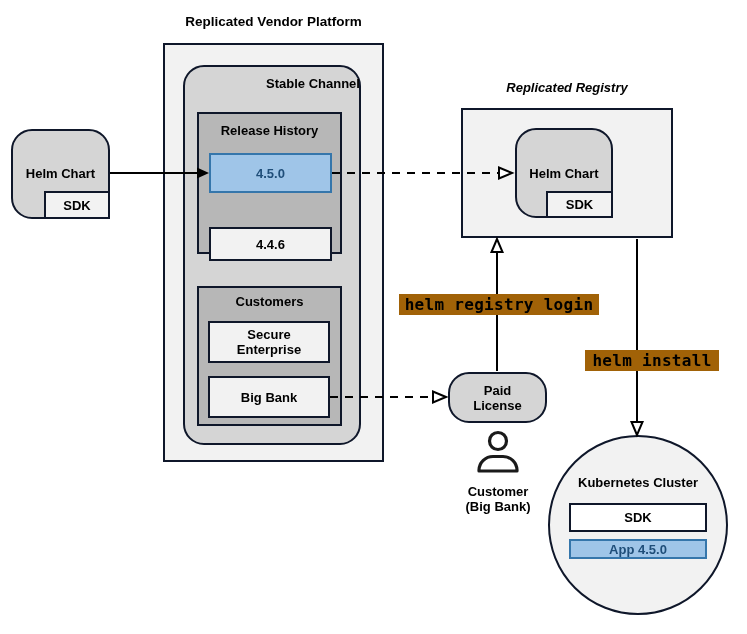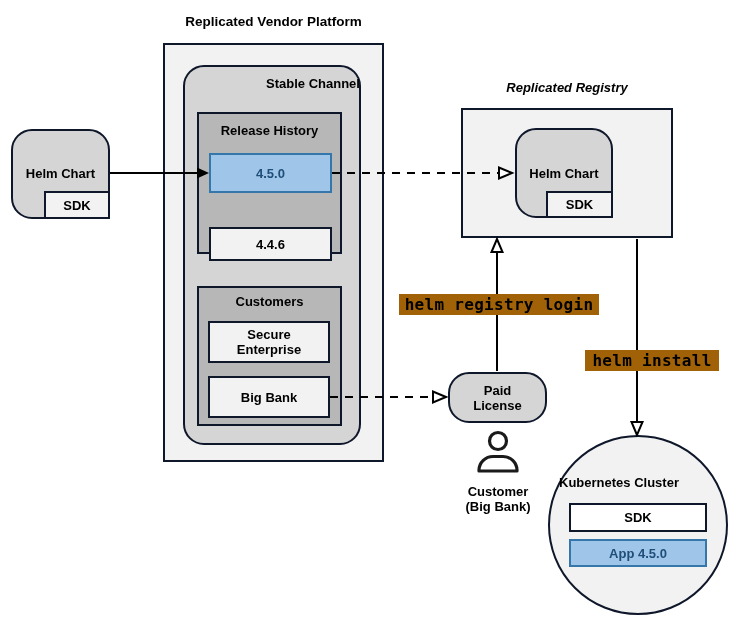--- a/index.html
+++ b/index.html
@@ -74,25 +74,25 @@
     <span>SDK</span>
   </div>
 
   <div class="box fill-mid center wrap" style="left:448px;top:372px;width:99px;height:51px;padding:0 22px;">
     <span>Paid License</span>
   </div>
 
   <div class="lbl wrap" style="left:458px;top:484px;width:80px;">Customer (Big Bank)</div>
 
   <div class="box fill-light circle" style="left:548px;top:435px;width:180px;height:180px;"></div>
-  <div class="lbl" style="left:529px;top:475px;width:180px;">Kubernetes Cluster</div>
+  <div class="lbl" style="left:548px;top:475px;width:180px;">Kubernetes Cluster</div>
   <div class="box fill-white center" style="left:569px;top:503px;width:138px;height:29px;">
     <span>SDK</span>
   </div>
-  <div class="box fill-blue center blue-text" style="left:569px;top:539px;width:138px;height:28px;">
+  <div class="box fill-blue center blue-text" style="left:569px;top:539px;width:138px;height:20px;">
     <span>App 4.5.0</span>
   </div>
 
   <svg id="overlay" width="747" height="634" viewBox="0 0 747 634">
 
     <line x1="110" y1="173" x2="199" y2="173" stroke="#000" stroke-width="2"></line>
     <polygon points="209,173 197,167.5 197,178.5" fill="#000"></polygon>
 
     <line x1="332" y1="173" x2="498" y2="173" stroke="#000" stroke-width="2" stroke-dasharray="8 7"></line>
     <polygon points="512,173 499,167.5 499,178.5" fill="#fff" stroke="#000" stroke-width="2"></polygon>

